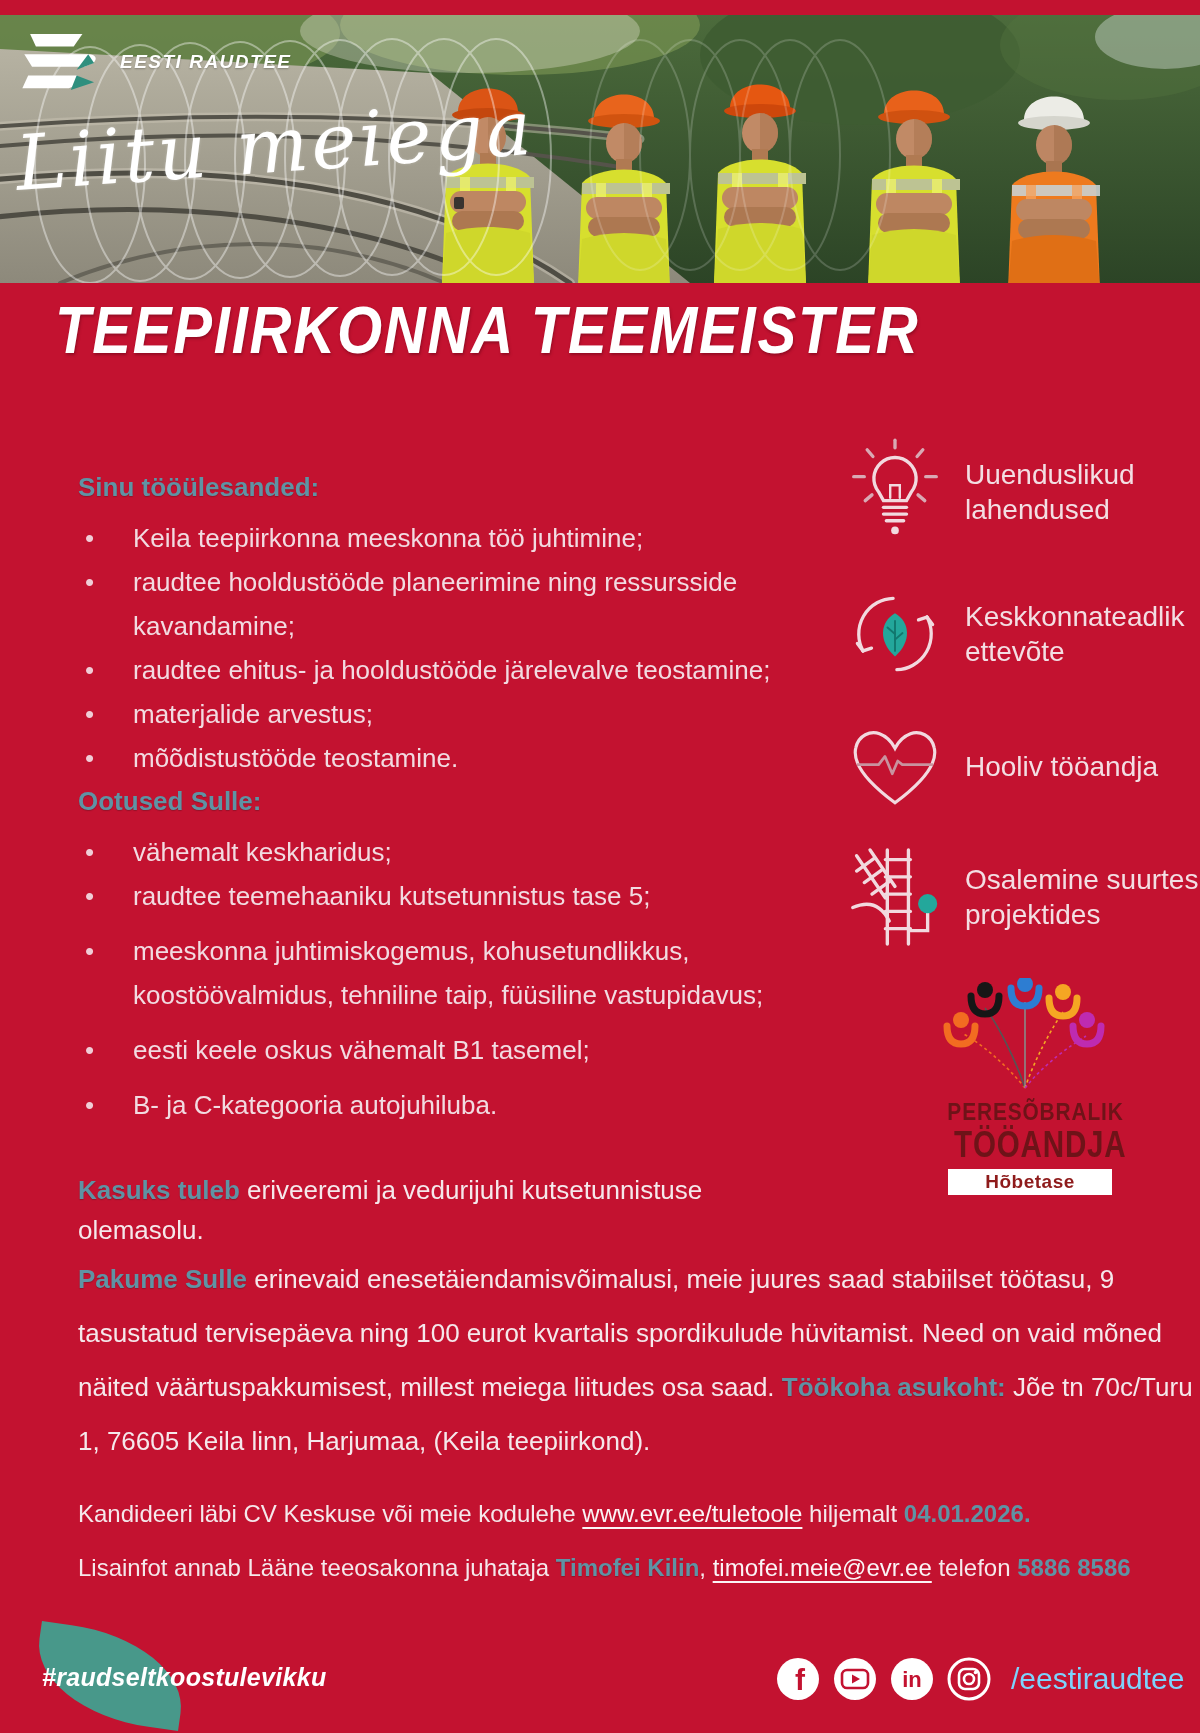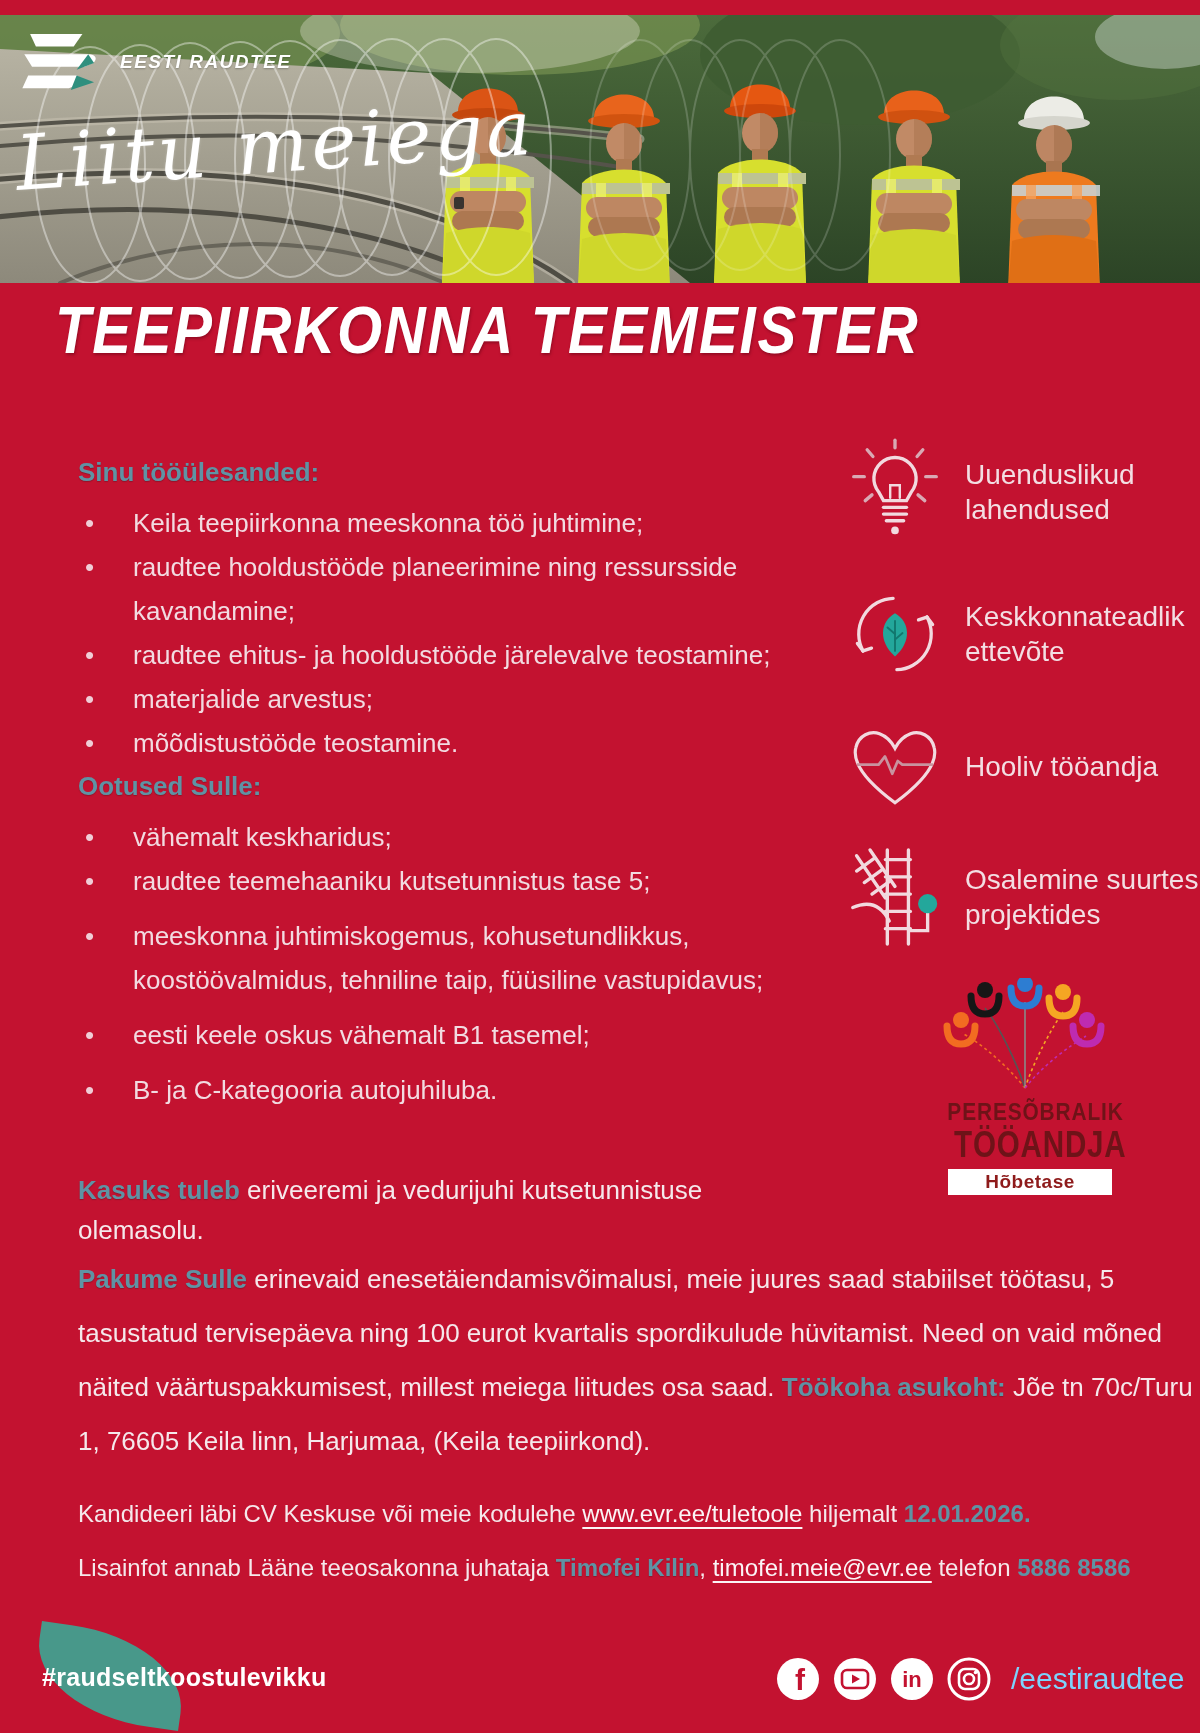--- a/index.html
+++ b/index.html
@@ -16,21 +16,21 @@
   .tagline{position:absolute;left:16px;top:104px;color:#ffffff;font-family:"DejaVu Serif",serif;
            font-style:italic;font-size:76px;letter-spacing:3px;transform:rotate(-4deg);
            transform-origin:left center;white-space:nowrap;text-shadow:0 0 3px rgba(255,255,255,.25);}
 
   
   .job-title{position:absolute;left:55px;top:292px;color:#ffffff;font-weight:bold;font-style:italic;
              font-size:66px;letter-spacing:2px;white-space:nowrap;transform:scaleX(.88);
              transform-origin:left center;text-shadow:1px 2px 3px rgba(90,5,20,.45);}
 
   
-  .left-col{position:absolute;left:78px;top:455px;width:742px;}
+  .left-col{position:absolute;left:78px;top:470px;width:742px;}
   .sec-h{color:#5F93A4;font-weight:bold;font-size:26px;line-height:34px;
          text-shadow:0 1px 1px rgba(60,20,30,.35);}
   .blist{list-style:none;margin:12px 0 0 0;padding:0;font-size:26px;color:#F2DBE1;}
   .blist li{position:relative;padding-left:55px;line-height:44px;}
   .blist li::before{content:"•";position:absolute;left:7px;top:0;color:#F0CDD6;}
   #exp-list{margin-bottom:0;}
   #exp-list li.gap{margin-top:11px;}
   #ootused-h{margin-top:4px;}
 
   
@@ -54,21 +54,21 @@
   .award-l1{margin-top:2px;color:#6E1318;font-weight:bold;font-size:24px;letter-spacing:1px;
             transform:scaleX(.87);transform-origin:center;white-space:nowrap;}
   .award-l2{color:#6E1318;font-weight:bold;font-size:37px;letter-spacing:1px;line-height:38px;
             transform:scaleX(.8);transform-origin:center;white-space:nowrap;}
   .award-badge{width:140px;margin:5px auto 0;background:#ffffff;color:#8E1B1B;font-weight:bold;
                font-size:19px;padding:2px 12px;letter-spacing:.5px;}
 
   
   .leaf{position:absolute;left:35px;top:1631px;width:150px;height:90px;background:#3EA493;
         border-radius:0 80% 0 80%;transform:rotate(8deg);opacity:.92;}
-  .hashtag{position:absolute;left:42px;top:1663px;color:#ffffff;font-weight:bold;
+  .hashtag{position:absolute;left:42px;top:1663px;color:#ffffff;font-weight:bold;font-style:italic;
            font-size:25px;letter-spacing:.3px;white-space:nowrap;}
   .social{position:absolute;left:775px;top:1656px;display:flex;align-items:center;gap:11px;}
   .social svg{display:block;cursor:pointer;}
   .handle{color:#7dd3fc;font-size:30px;margin-left:8px;white-space:nowrap;}
 </style>
 </head>
 <body>
 
 <div class="page">
 
@@ -236,27 +236,27 @@
         <li class="gap">eesti keele oskus vähemalt B1 tasemel;</li>
         <li class="gap">B- ja C-kategooria autojuhiluba.</li>
       </ul>
   </div>
 
   <div class="para" id="para-kasuks">
       <div class="pline"><span class="lead">Kasuks tuleb </span><span class="norm">eriveeremi ja vedurijuhi kutsetunnistuse</span></div>
       <div class="pline"><span class="norm">olemasolu.</span></div>
     </div>
   <div class="para" id="para-pakume">
-      <div class="pline"><span class="lead">Pakume Sulle </span><span class="norm">erinevaid enesetäiendamisvõimalusi, meie juures saad stabiilset töötasu, 5</span></div>
+      <div class="pline"><span class="lead">Pakume Sulle </span><span class="norm">erinevaid enesetäiendamisvõimalusi, meie juures saad stabiilset töötasu, 9</span></div>
       <div class="pline"><span class="norm">tasustatud tervisepäeva ning 100 eurot kvartalis spordikulude hüvitamist. Need on vaid mõned</span></div>
       <div class="pline"><span class="norm">näited väärtuspakkumisest, millest meiega liitudes osa saad. </span><span class="lead">Töökoha asukoht:</span><span class="norm"> Jõe tn 70c/Turu tn</span></div>
       <div class="pline"><span class="norm">1, 76605 Keila linn, Harjumaa, (Keila teepiirkond).</span></div>
     </div>
   <div class="para" id="para-apply">
-      <div class="pline"><span class="norm">Kandideeri läbi CV Keskuse või meie kodulehe </span><span class="plink">www.evr.ee/tuletoole</span><span class="norm"> hiljemalt </span><span class="accent">12.01.2026.</span></div>
+      <div class="pline"><span class="norm">Kandideeri läbi CV Keskuse või meie kodulehe </span><span class="plink">www.evr.ee/tuletoole</span><span class="norm"> hiljemalt </span><span class="accent">04.01.2026.</span></div>
       <div class="pline"><span class="norm">Lisainfot annab Lääne teeosakonna juhataja </span><span class="lead">Timofei Kilin</span><span class="norm">, </span><span class="plink">timofei.meie@evr.ee</span><span class="norm">  telefon </span><span class="accent">5886 8586</span></div>
     </div>
 
   <div id="benefits">
       <div class="benefit-row" style="top: 432px;">
         <div class="benefit-icon">
     <svg width="96" height="108" viewBox="0 0 100 112" fill="none">
       <g stroke="#F2D9DF" stroke-width="3.5" stroke-linecap="round">
         <path d="M33,56 a22,22 0 1 1 34,0 l-5,9 h-24 z"></path>
         <path d="M45,62 v-13 h10 v13" stroke-width="2.5"></path>

